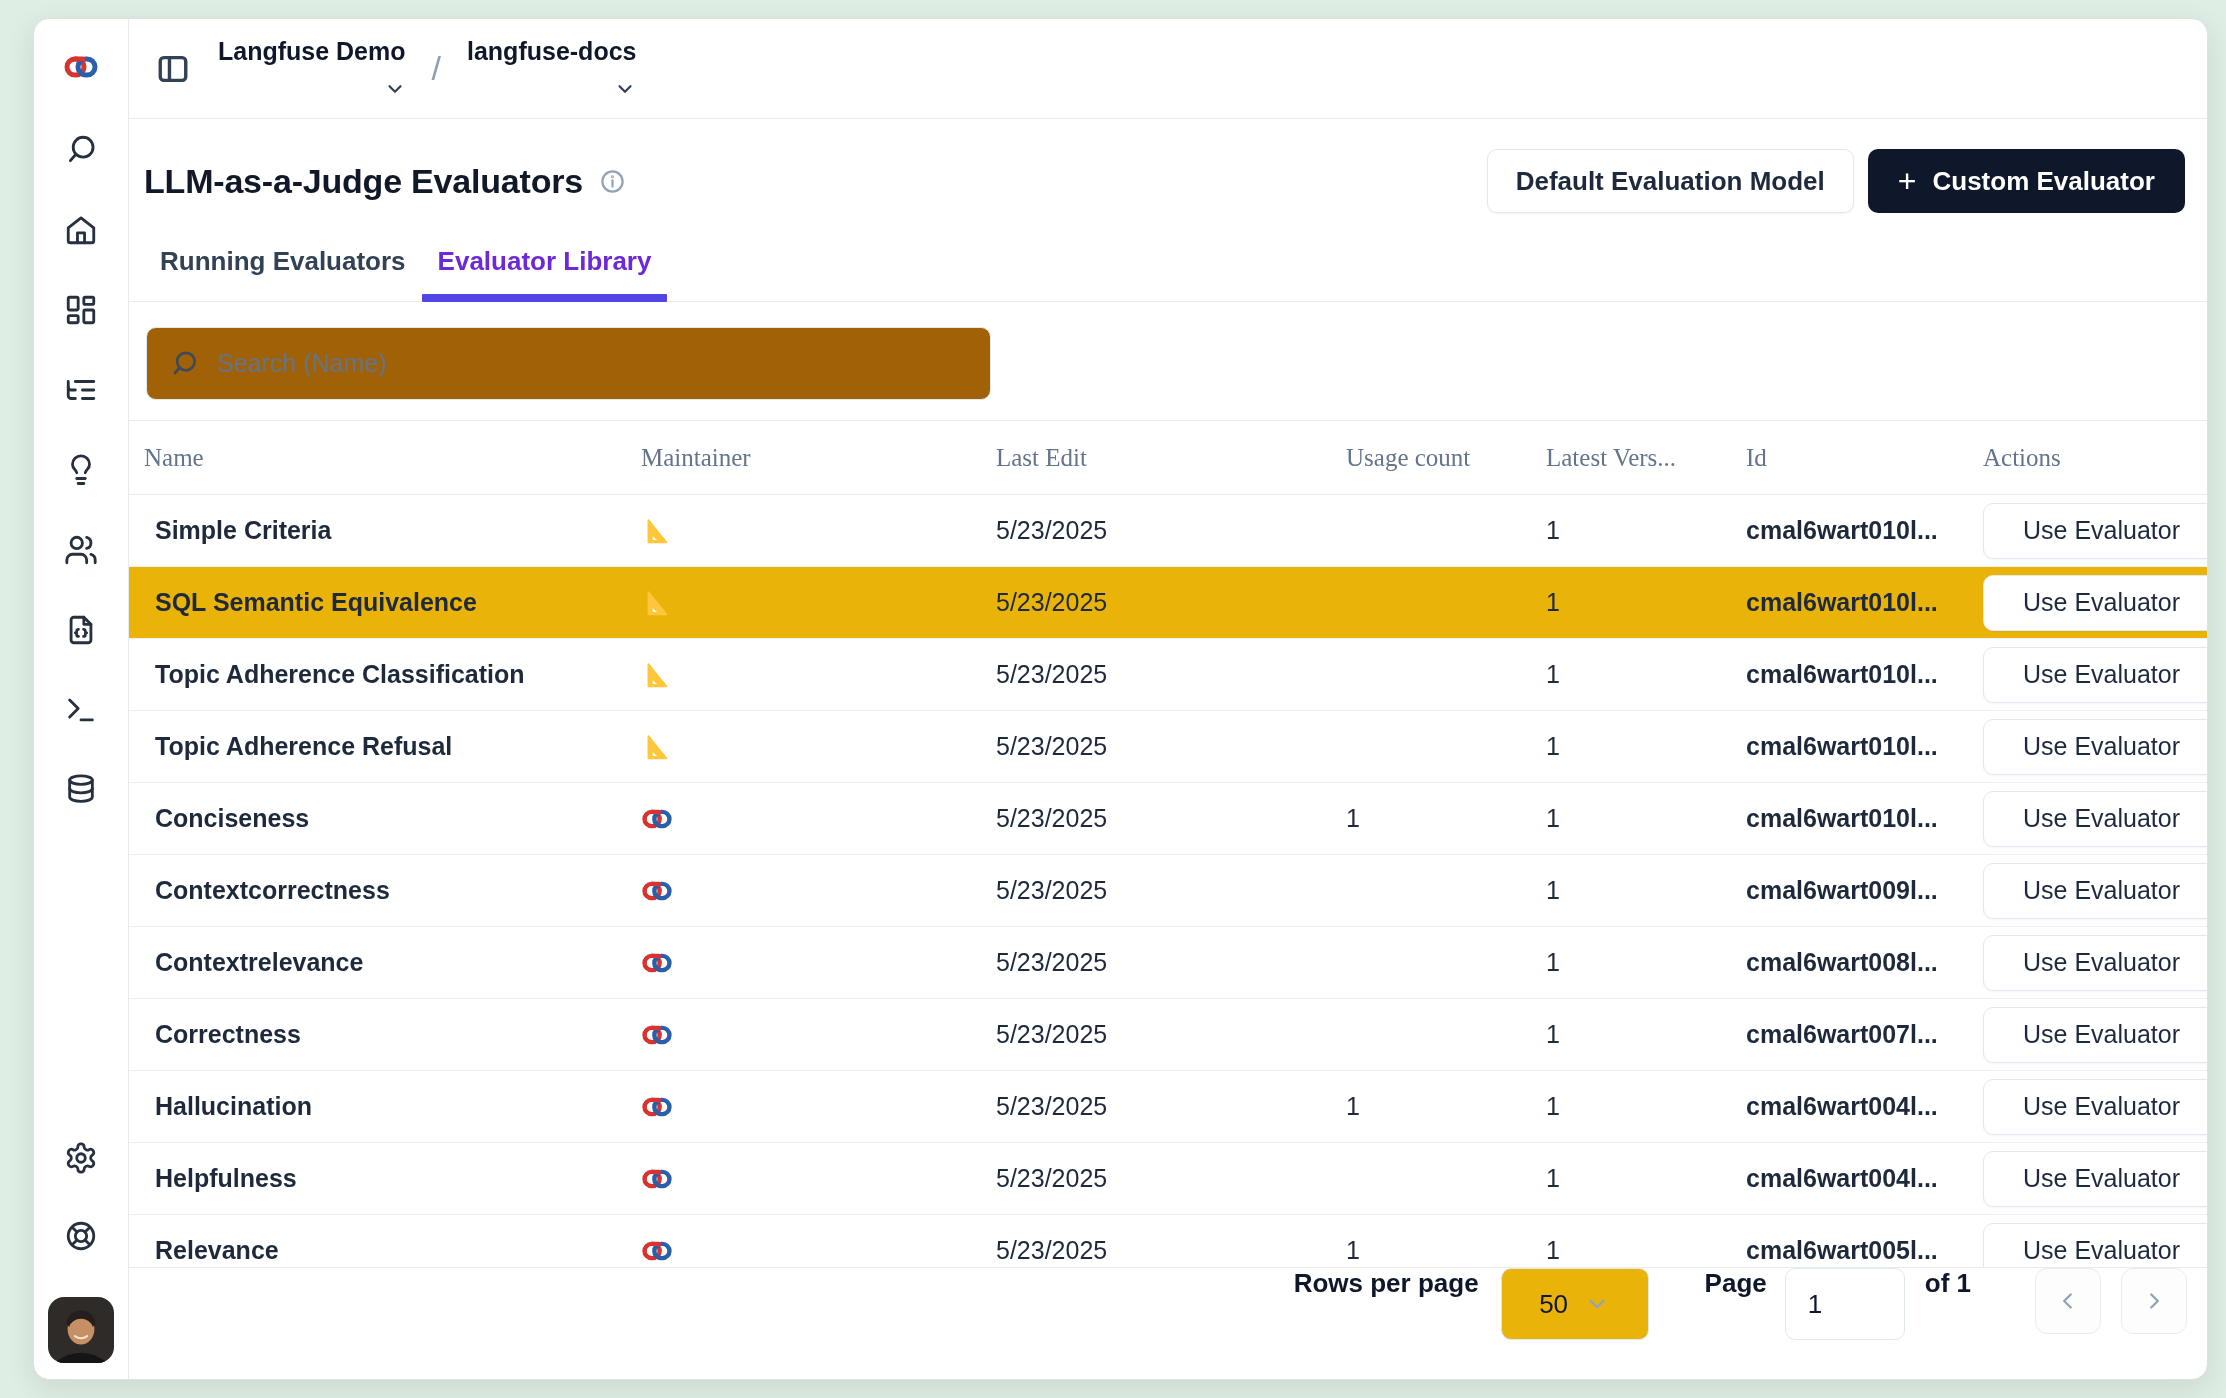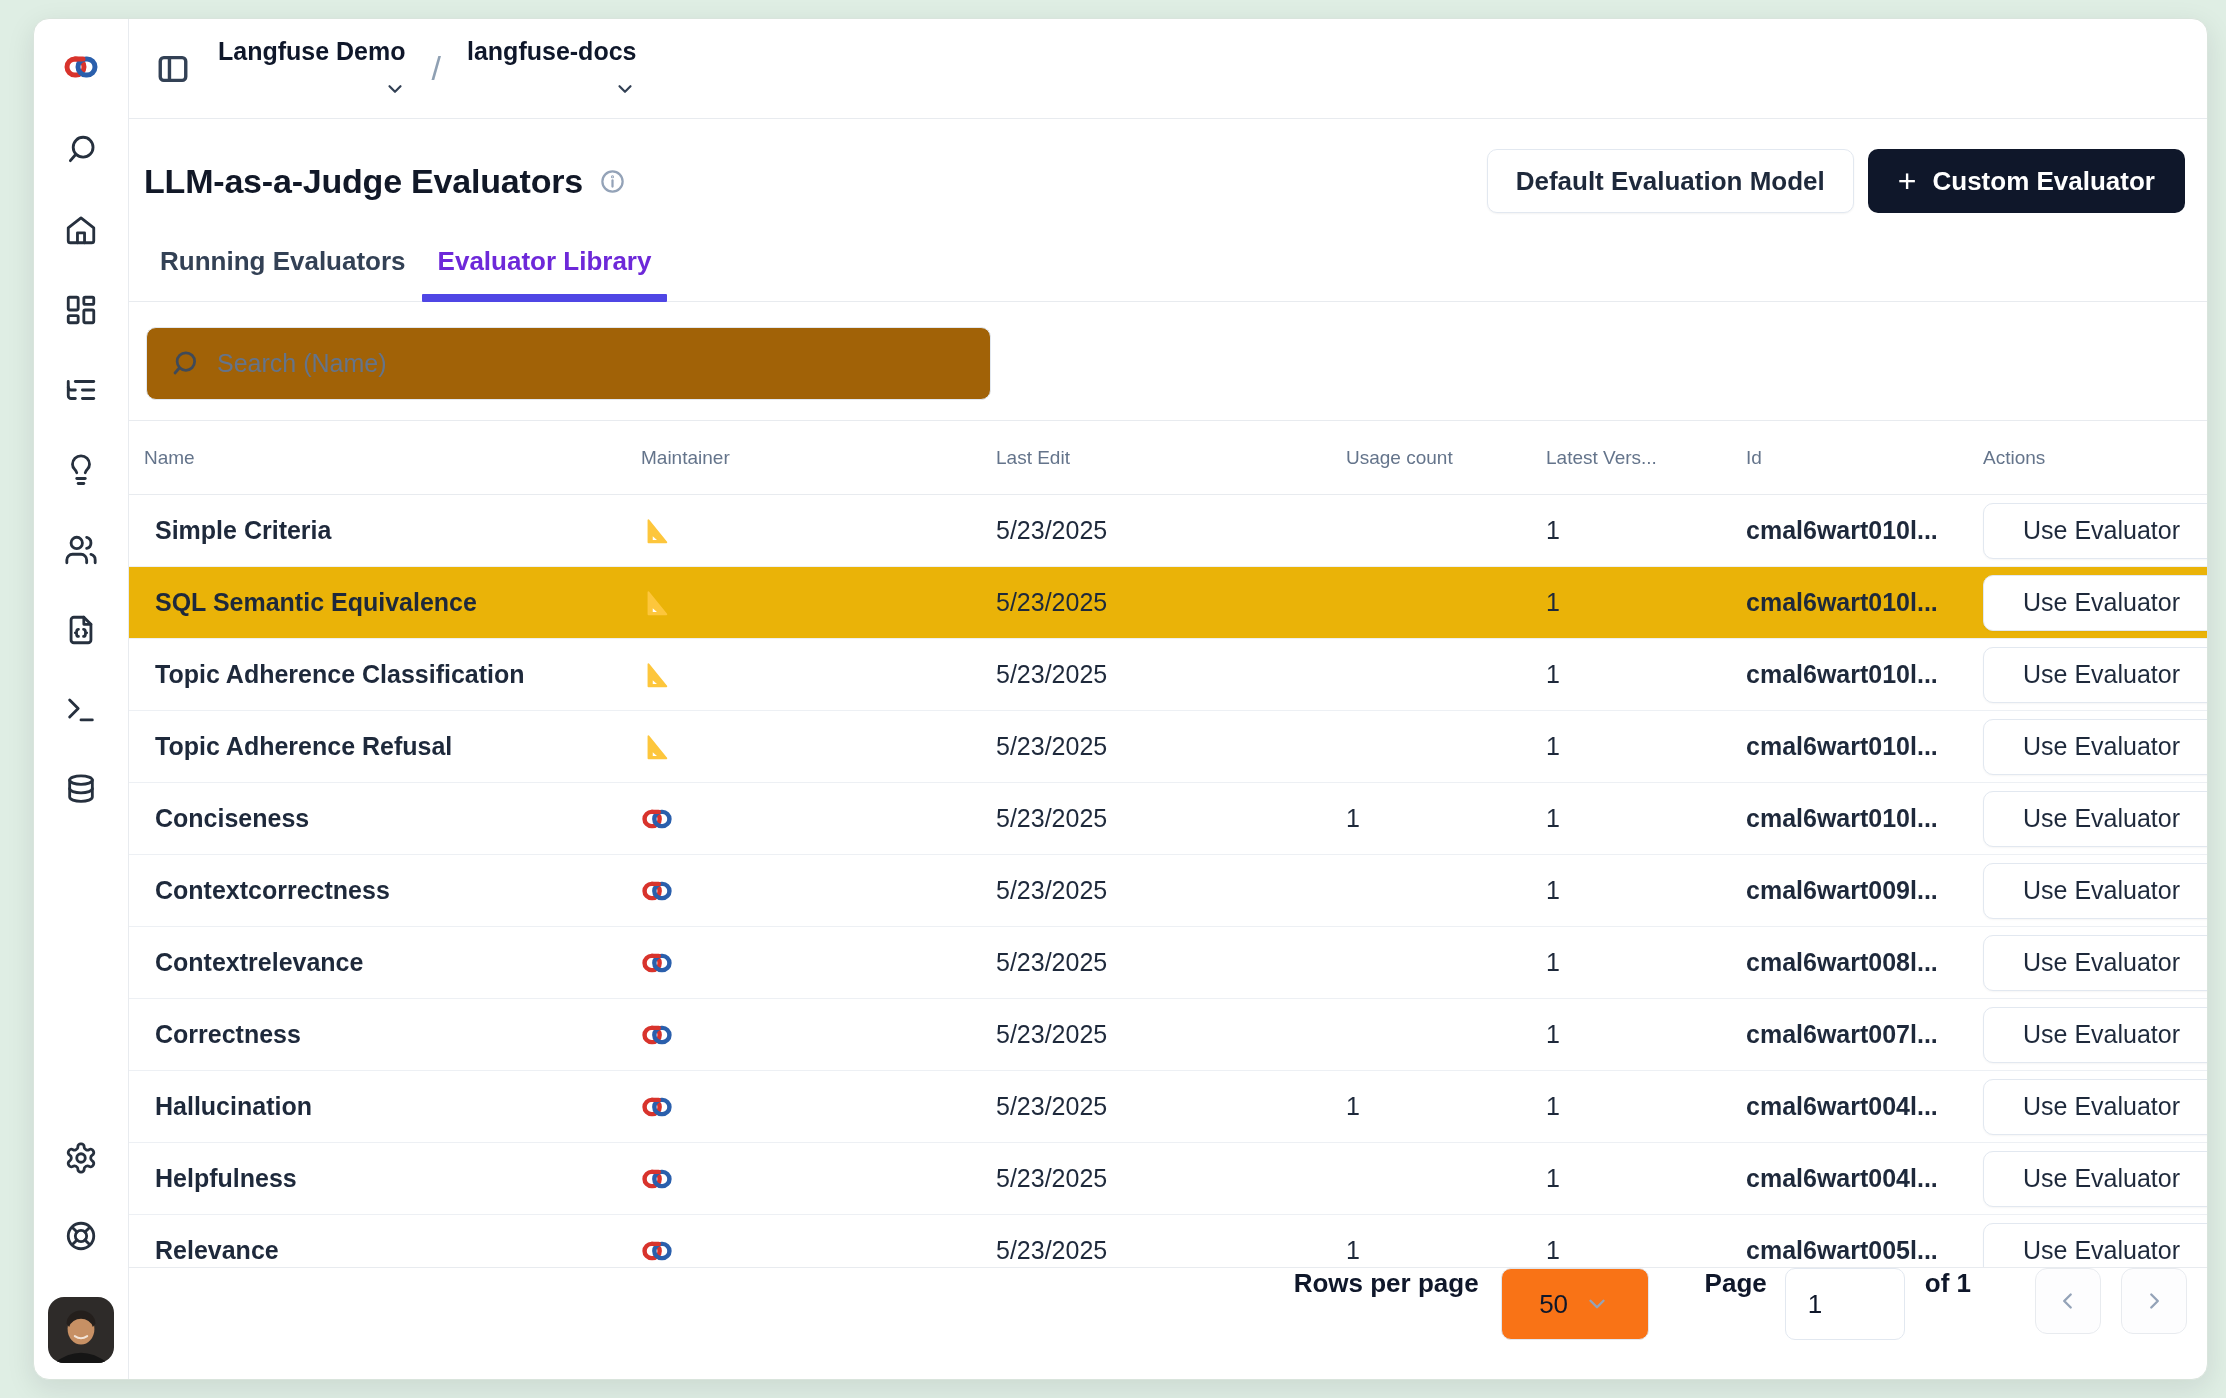--- a/index.html
+++ b/index.html
@@ -62,42 +62,42 @@
   .columns-btn { height:73px; padding:0 24px; border:1px solid #e2e8f0; border-radius:10px; background:#fff;
                  display:flex; align-items:center; gap:16px; font-size:25px; font-weight:600; color:#0f172a;
                  cursor:pointer; }
   .col-badge { background:#e2e8f0; color:#0f172a; border-radius:7px; padding:5px 11px; font-size:22px; font-weight:500; }
 
   
   .tablewrap { flex:1; overflow:hidden; display:flex; flex-direction:column; border-top:1px solid #e8ebef; }
   .thead, .tr { display:grid; grid-template-columns:497px 355px 350px 200px 200px 237px 1fr;
                 align-items:center; padding-left:15px; }
   .thead { height:74px; flex-shrink:0; border-bottom:1px solid #e8ebef; color:#64748b;
-           font-size:19px; font-weight:500; }
+           font-size:25px; font-weight:500;font-family:Liberation Serif, serif; }
   .tr { height:72px; flex-shrink:0; border-bottom:1px solid #edf0f4; font-size:25px; color:#1e293b; cursor:pointer; }
   .tr.hl { background:#eab308; }
   .td.name { font-weight:600; white-space:nowrap;margin-left:11px; }
   .td.id { font-weight:600; white-space:nowrap; }
   .micon { display:flex; align-items:center; }
   .micon svg { display:block; }
   .tr .icon-knot, .tr .icon-ruler { display:none; }
   .tr.m-knot .icon-knot { display:block; }
   .tr.m-triangular-ruler .icon-ruler { display:block; }
   .use-btn { height:56px; width:237px; border:1px solid #e2e8f0; border-radius:10px; background:#fff;
              font-size:25px; font-weight:500; color:#1e293b; display:flex; align-items:center;
              justify-content:center; box-shadow:0 1px 2px rgba(0,0,0,.04); cursor:pointer;
              font-family:"Liberation Sans", sans-serif; }
 
   
   .footer { height:112px; flex-shrink:0; border-top:1px solid #e8ebef; display:flex; 
             justify-content:flex-end; padding-right:20px; font-size:26px; color:#0f172a; }
   .f-label { font-weight:600; }
   .rpp-select { margin-left:22px; width:148px; height:72px; border:1px solid #e2e8f0; border-radius:10px;
                 display:flex; align-items:center; justify-content:center; gap:16px; font-size:26px;
-                color:#0f172a; cursor:pointer; background:#f97316; }
+                color:#0f172a; cursor:pointer; background:#eab308; }
   .rpp-select svg, .pgbtn svg { width:26px; height:26px; stroke:#94a3b8; stroke-width:2.2; fill:none;
                                 stroke-linecap:round; stroke-linejoin:round; }
   .page-label { margin-left:56px; font-weight:600; }
   .page-input { margin-left:18px; width:120px; height:72px; border:1px solid #e2e8f0; border-radius:10px;
                 font-size:26px; color:#0f172a; padding-left:22px; outline:none;
                 font-family:"Liberation Sans", sans-serif; }
   .of-label { margin-left:20px; font-weight:600; }
   .pgbtn { margin-left:20px; width:66px; height:66px; border:1px solid #e8ebef; border-radius:12px;
            background:#fdfdfe; display:flex; align-items:center; justify-content:center; cursor:pointer; }
   .pgbtn.first { margin-left:64px; }

